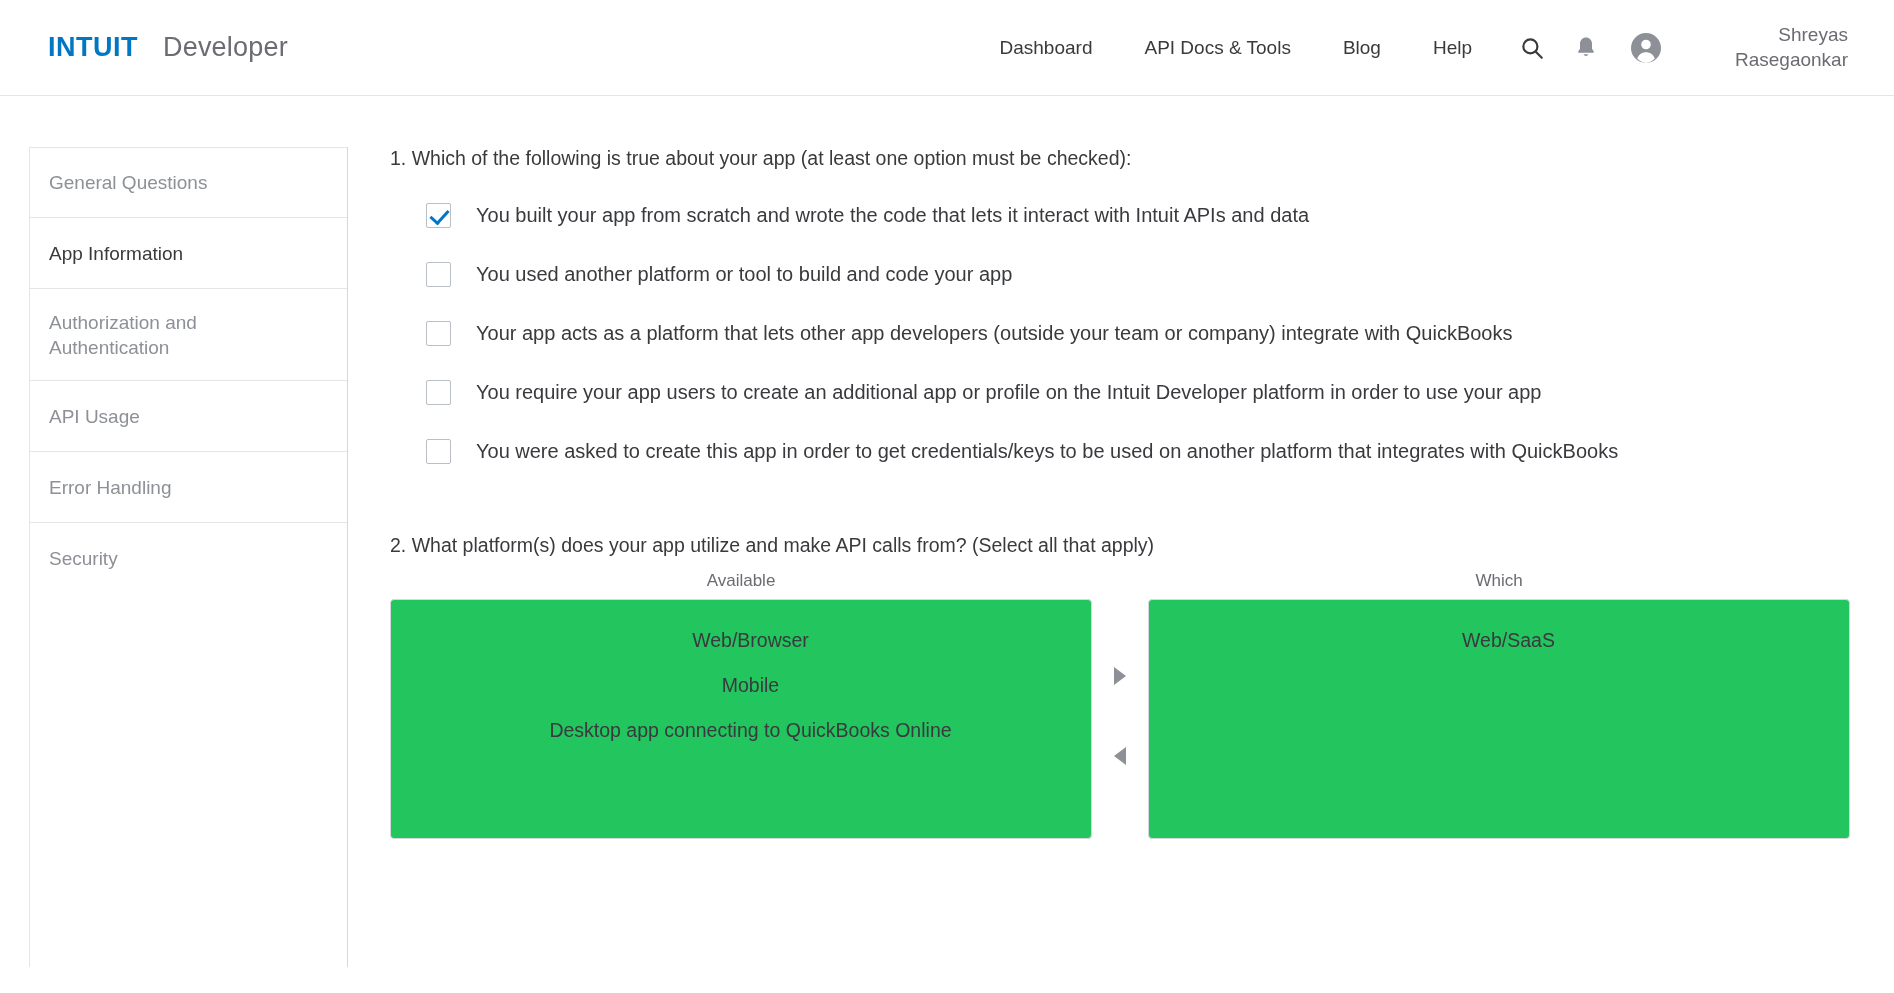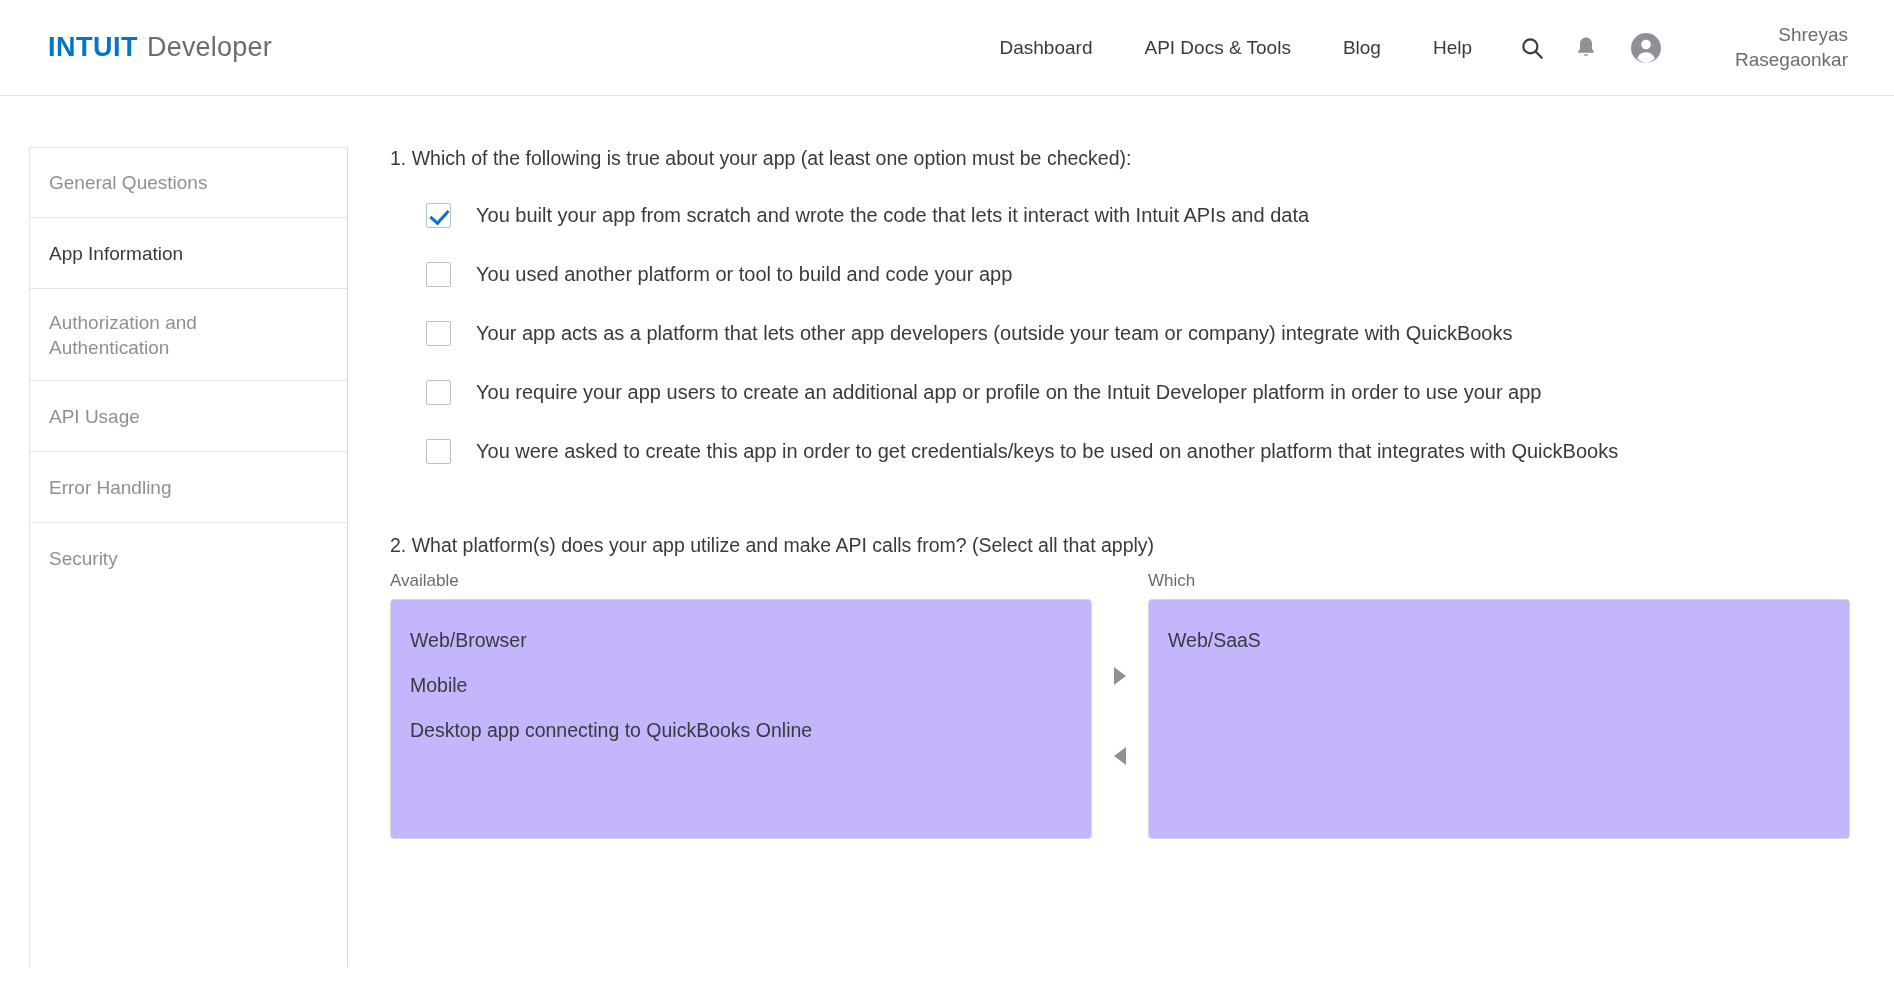--- a/index.html
+++ b/index.html
@@ -21,21 +21,21 @@
     background: #ffffff;
     border-bottom: 1px solid #e3e5e8;
     display: flex;
     align-items: center;
     padding: 0 46px 0 46px;
     position: relative;
   }
   .logo {
     display: flex;
     align-items: baseline;
-    gap: 9px;
+    gap: 25px;
     margin-left: 2px;
   }
   .logo-intuit {
     font-size: 27px;
     font-weight: 700;
     letter-spacing: 0.5px;
     color: #0077c5;
     font-family: "Liberation Sans", sans-serif;
   }
   .logo-developer {
@@ -163,32 +163,32 @@
   .question2 {
     font-size: 19.5px;
     color: #393a3d;
     margin-top: 66px;
     margin-bottom: 14px;
   }
   .picker {
     display: flex;
     align-items: flex-start;
   }
-  .picker-col { display: flex; flex-direction: column; }
+  .picker-col { display: flex; flex-direction: column; text-align: center; }
   .picker-label {
     font-size: 17px;
     color: #6b6c72;
     margin-bottom: 8px;
   }
   .listbox {
     width: 702px;
     height: 240px;
     border: 1px solid #d4d7dc;
     border-radius: 4px;
-    background: #c4b5fd;
+    background: #22c55e;
     padding: 18px 0 0 0;
     overflow: hidden;
   }
   .list-opt {
     font-size: 19.5px;
     color: #393a3d;
     padding: 11px 0 11px 19px;
     cursor: pointer;
   }
   .arrows {

